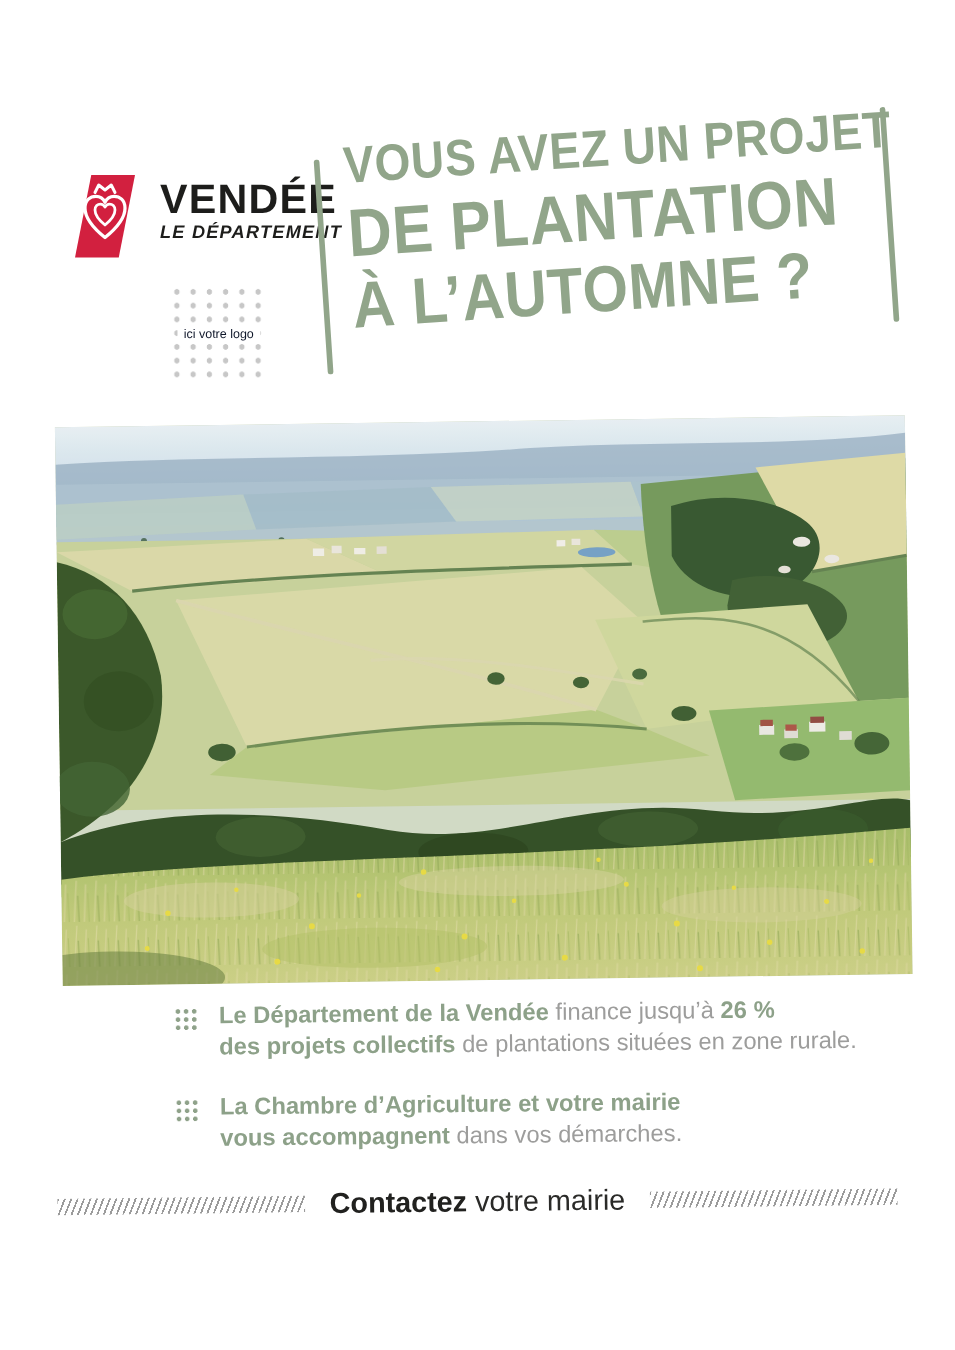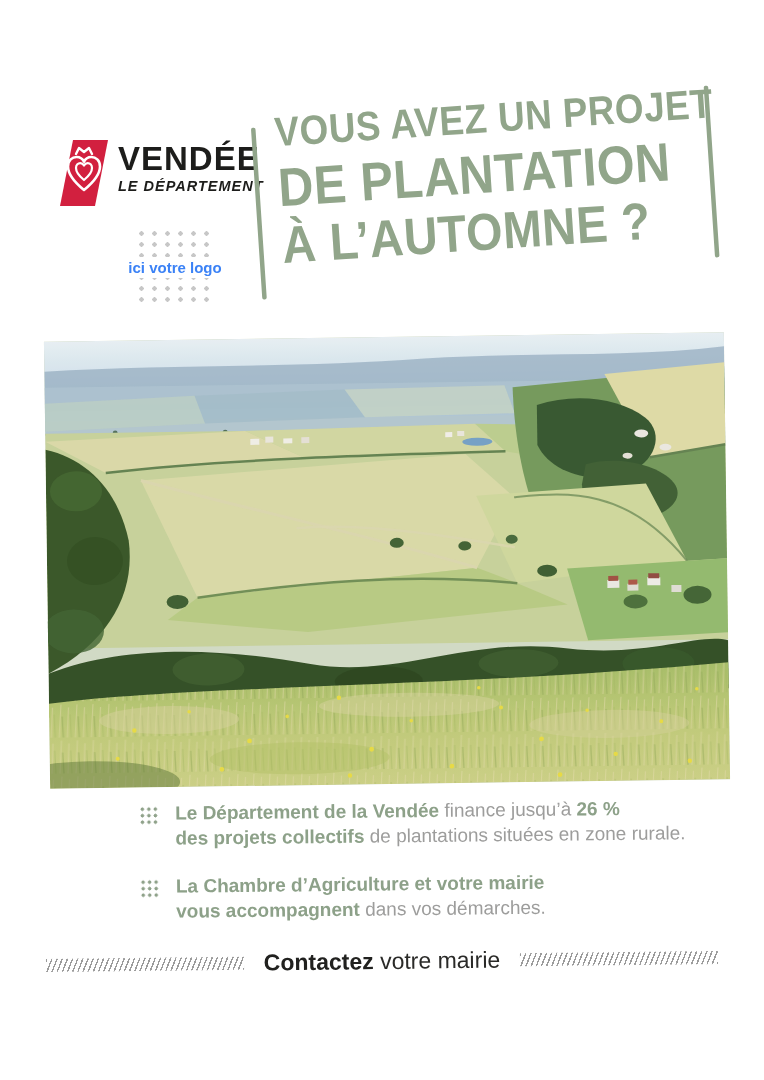--- a/index.html
+++ b/index.html
@@ -5,32 +5,32 @@
   html,body{margin:0;padding:0;background:#e9e9e9;}
   .page{
     position:relative;
     width:764px;height:1080px;
     background:#ffffff;
     overflow:hidden;
     font-family:"Liberation Sans", sans-serif;
     margin:0 auto;
   }
   
-  .brand{position:absolute;left:60px;top:138px;display:flex;align-items:flex-start;gap:10px;}
+  .brand{position:absolute;left:60px;top:138px;display:flex;align-items:flex-start;gap:20px;}
   .emblem{width:48px;height:70px;flex:0 0 auto;}
   .brand-text{padding-top:4px;}
   .brand-name{font-size:33px;font-weight:700;letter-spacing:1px;color:#1d1d1b;line-height:1;}
   .brand-tagline{font-size:14.5px;font-style:italic;font-weight:600;letter-spacing:1px;color:#1d1d1b;margin-top:3px;}
   
   .logo-placeholder{position:absolute;left:92px;top:228px;width:166px;height:78px;display:flex;align-items:center;justify-content:center;}
   .dots-grid{position:absolute;left:50%;top:0;transform:translateX(-50%);width:80px;height:78px;
     background-image:radial-gradient(circle,#c7c7c7 2px,transparent 2.4px);
     background-size:13px 11px;}
   .placeholder-label{position:relative;z-index:2;background:#ffffff;padding:2px 5px;
-    font-size:15px;font-weight:700;color:#3b82f6;white-space:nowrap;}
+    font-size:10px;font-weight:400;color:#0f172a;white-space:nowrap;}
   
   .headline-wrap{position:absolute;left:250px;top:114px;width:520px;height:200px;
     transform:rotate(-3.8deg) scaleX(0.9);transform-origin:left top;color:#91a58a;}
   .h-bar{position:absolute;width:5px;height:172px;background:#91a58a;border-radius:2px;}
   .h-bar.left{left:0;top:14px;}
   .h-bar.right{left:505px;top:2px;}
   .headline{position:absolute;left:26px;top:0;font-weight:700;line-height:1;}
   .h1{font-size:41px;letter-spacing:0.5px;}
   .h2{font-size:54px;margin-top:7px;letter-spacing:0.5px;}
   .h3{font-size:52px;margin-top:5px;letter-spacing:0.5px;}

